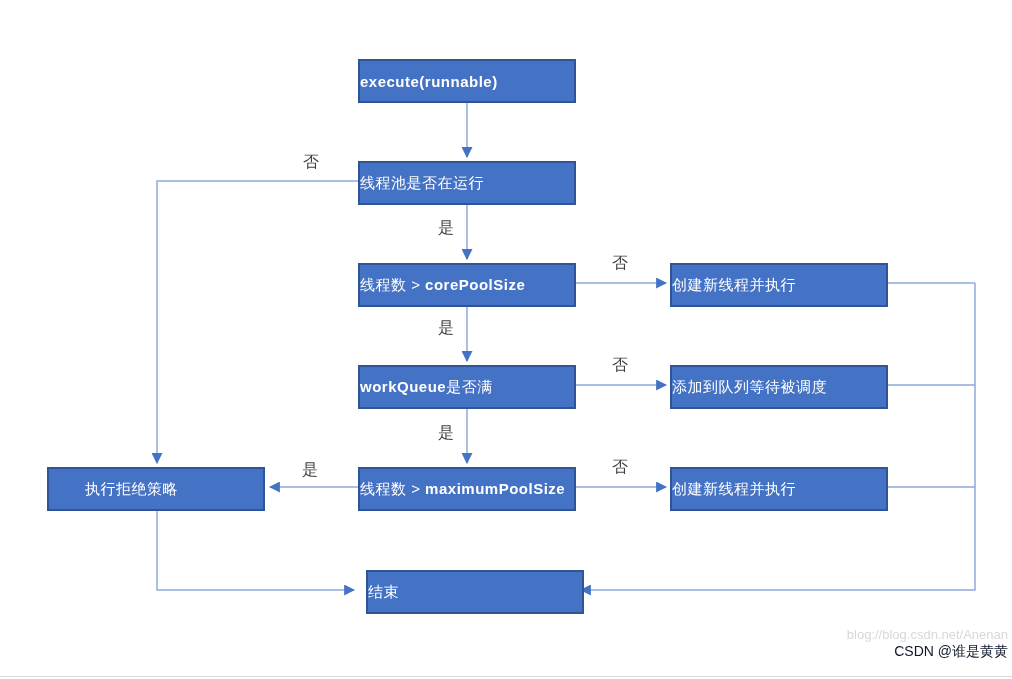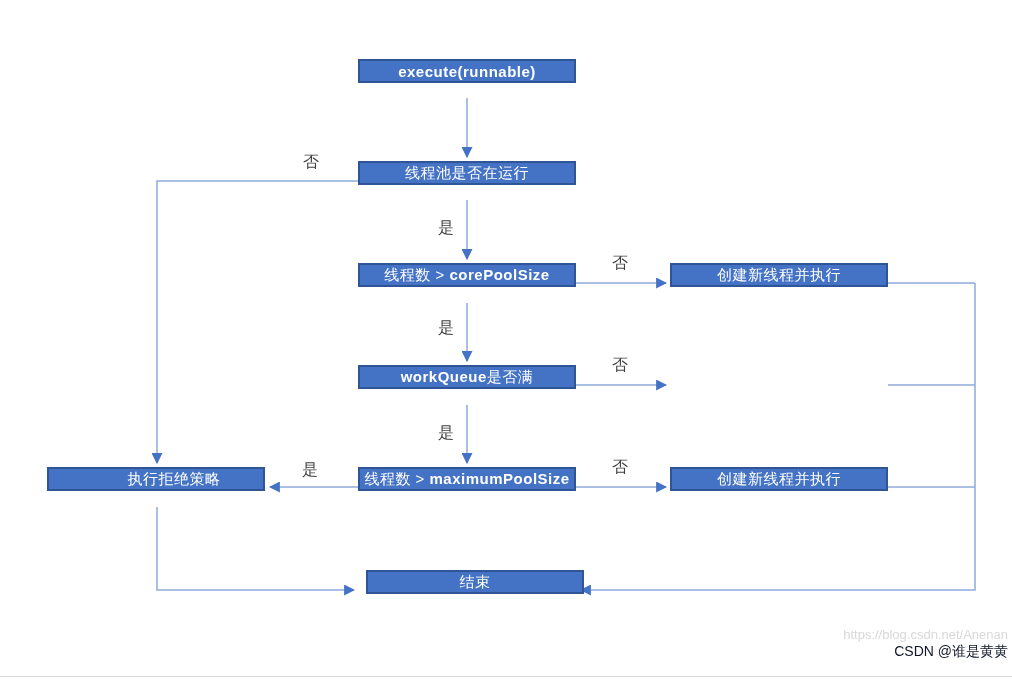--- a/index.html
+++ b/index.html
@@ -17,29 +17,28 @@
     width: 1012px; height: 679px;
   }
   #connectors .edge {
     stroke: var(--line, #8FAADC);
     stroke-width: 1.5;
     fill: none;
   }
   .node {
     position: absolute;
     width: 218px;
-    height: 24px;
+    height: 44px;
     background: var(--box-fill, #4472C4);
     border: 2px solid var(--box-border, #2F5597);
     box-sizing: border-box;
     color: #ffffff;
     font-size: 15px;
     display: flex;
     align-items: center;
-    justify-content: center;
     white-space: nowrap;
     letter-spacing: 0.5px;
   }
   .node b { font-weight: bold; }
   .edge-label {
     position: absolute;
     font-size: 16px;
     color: #404040;
     line-height: 1;
   }
@@ -98,35 +97,38 @@
   </div>
   <div class="node" style="left:358px; top:467px;">
     <span><span>线程数 &gt; </span><b>maximumPoolSize</b><span></span></span>
   </div>
   <div class="node" style="left:47px; top:467px;padding-left:36px;">
     <span><span>执行拒绝策略</span><b></b><span></span></span>
   </div>
   <div class="node" style="left:670px; top:263px;">
     <span><span>创建新线程并执行</span><b></b><span></span></span>
   </div>
+  <div class="node" style="left:670px; top:365px;">
+    <span><span>添加到队列等待被调度</span><b></b><span></span></span>
+  </div>
   <div class="node" style="left:670px; top:467px;">
     <span><span>创建新线程并执行</span><b></b><span></span></span>
   </div>
   <div class="node" style="left:358px; top:570px;margin-left:8px;">
     <span><span>结束</span><b></b><span></span></span>
   </div>
 
   <span class="edge-label" style="left:303px; top:154px;">否</span>
   <span class="edge-label" style="left:438px; top:220px;">是</span>
   <span class="edge-label" style="left:612px; top:255px;">否</span>
   <span class="edge-label" style="left:438px; top:320px;">是</span>
   <span class="edge-label" style="left:612px; top:357px;">否</span>
   <span class="edge-label" style="left:438px; top:425px;">是</span>
   <span class="edge-label" style="left:612px; top:459px;">否</span>
   <span class="edge-label" style="left:302px; top:462px;">是</span>
 
   <div class="watermark" style="top:627px;">
-    <span class="wm-url">https://blog.csdn.net/Anenan</span>
+    <span class="wm-url">blog://blog.csdn.net/Anenan</span>
     <span class="wm-credit">CSDN @谁是黄黄</span>
   </div>
 
   <div class="bottom-rule"></div>
 </div>
 
 </body></html>

